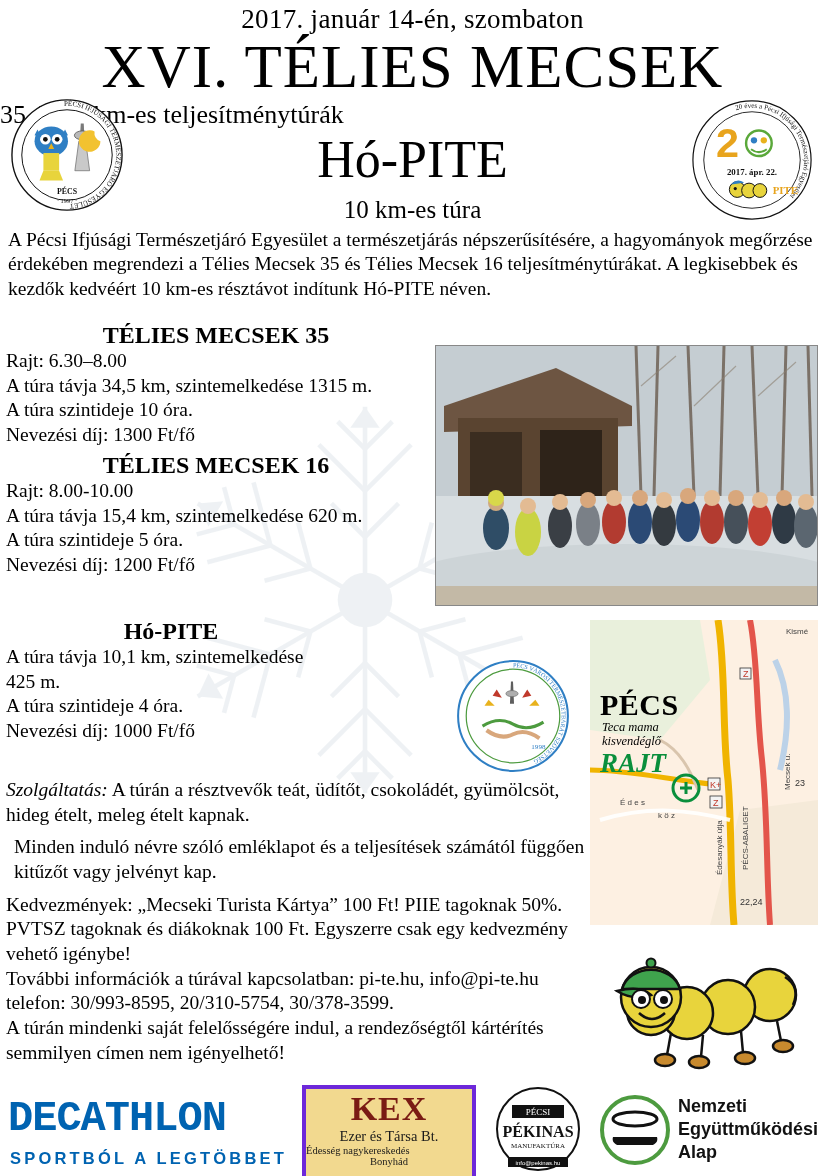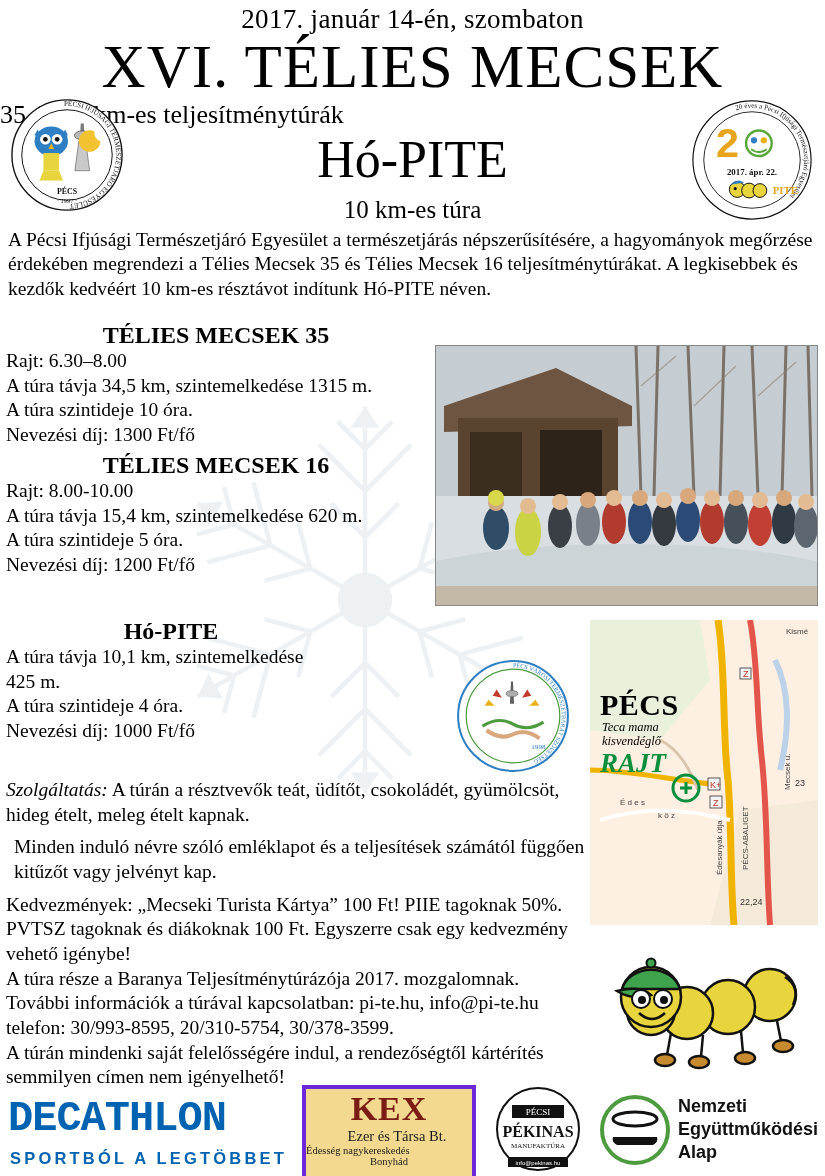--- a/index.html
+++ b/index.html
@@ -110,21 +110,21 @@
   .dec-sub{
     font-family:"Liberation Sans", sans-serif;font-weight:bold;
     color:#0063b1;font-size:16.5px;letter-spacing:3.2px;
     position:absolute;left:2px;top:64px;
   }
   .sp-kex{left:302px;width:166px;height:88px;background:#f2d98f;border:4px solid #6d28d9;}
   .kex-title{
     font-family:"Liberation Serif", serif;font-weight:bold;color:#7a1b14;
     font-size:34px;text-align:center;width:100%;margin-top:1px;letter-spacing:1px;
   }
-  .kex-l1{font-size:14.5px;text-align:center;width:100%;color:#1a1a1a;padding-left:8px;}
+  .kex-l1{font-size:14.5px;text-align:center;width:100%;color:#1a1a1a;}
   .kex-l2{font-size:10.5px;text-align:left;width:100%;color:#1a1a1a;}
   .kex-l3{font-size:10.5px;text-align:center;width:100%;color:#1a1a1a;}
   .sp-pekinas{left:478px;width:120px;}
   .sp-nea{left:600px;width:220px;}
   .nea-text{
     position:absolute;left:78px;top:10px;
     font-family:"Liberation Sans", sans-serif;font-weight:bold;font-size:18px;
     line-height:1.28;color:#111;
   }
 </style>
@@ -247,21 +247,20 @@
       <div>Nevezési díj: 1000 Ft/fő</div>
     </div>
   </div>
 
   <div class="services">
     <p style="margin:0 0 0 0;">
       <i>Szolgáltatás:</i><span> A túrán a résztvevők teát, üdítőt, csokoládét, gyümölcsöt, hideg ételt, meleg ételt kapnak.</span>
     </p>
     <p style="margin:8px;">Minden induló névre szóló emléklapot és a teljesítések számától függően kitűzőt vagy jelvényt kap.</p>
     <p style="margin:0;">Kedvezmények: „Mecseki Turista Kártya” 100 Ft! PIIE tagoknak 50%. PVTSZ tagoknak és diákoknak 100 Ft. Egyszerre csak egy kedvezmény vehető igénybe!</p>
-    <p style="margin:0;">A túra része a Baranya Teljesítménytúrázója 2017. mozgalomnak.</p>
     <p style="margin:0;">További információk a túrával kapcsolatban: pi-te.hu, info@pi-te.hu telefon: 30/993-8595, 20/310-5754, 30/378-3599.</p>
     <p style="margin:0;">A túrán mindenki saját felelősségére indul, a rendezőségtől kártérítés semmilyen címen nem igényelhető!</p>
   </div>
 
   <div class="photo">
     <svg viewBox="0 0 381 259" width="381" height="259" preserveAspectRatio="none">
       <rect x="0" y="0" width="381" height="259" fill="#b9c3c8"></rect>
 
       <rect x="0" y="0" width="381" height="150" fill="#c5cdd2"></rect>
       <g stroke="#6f6256" stroke-width="3" opacity=".85">

